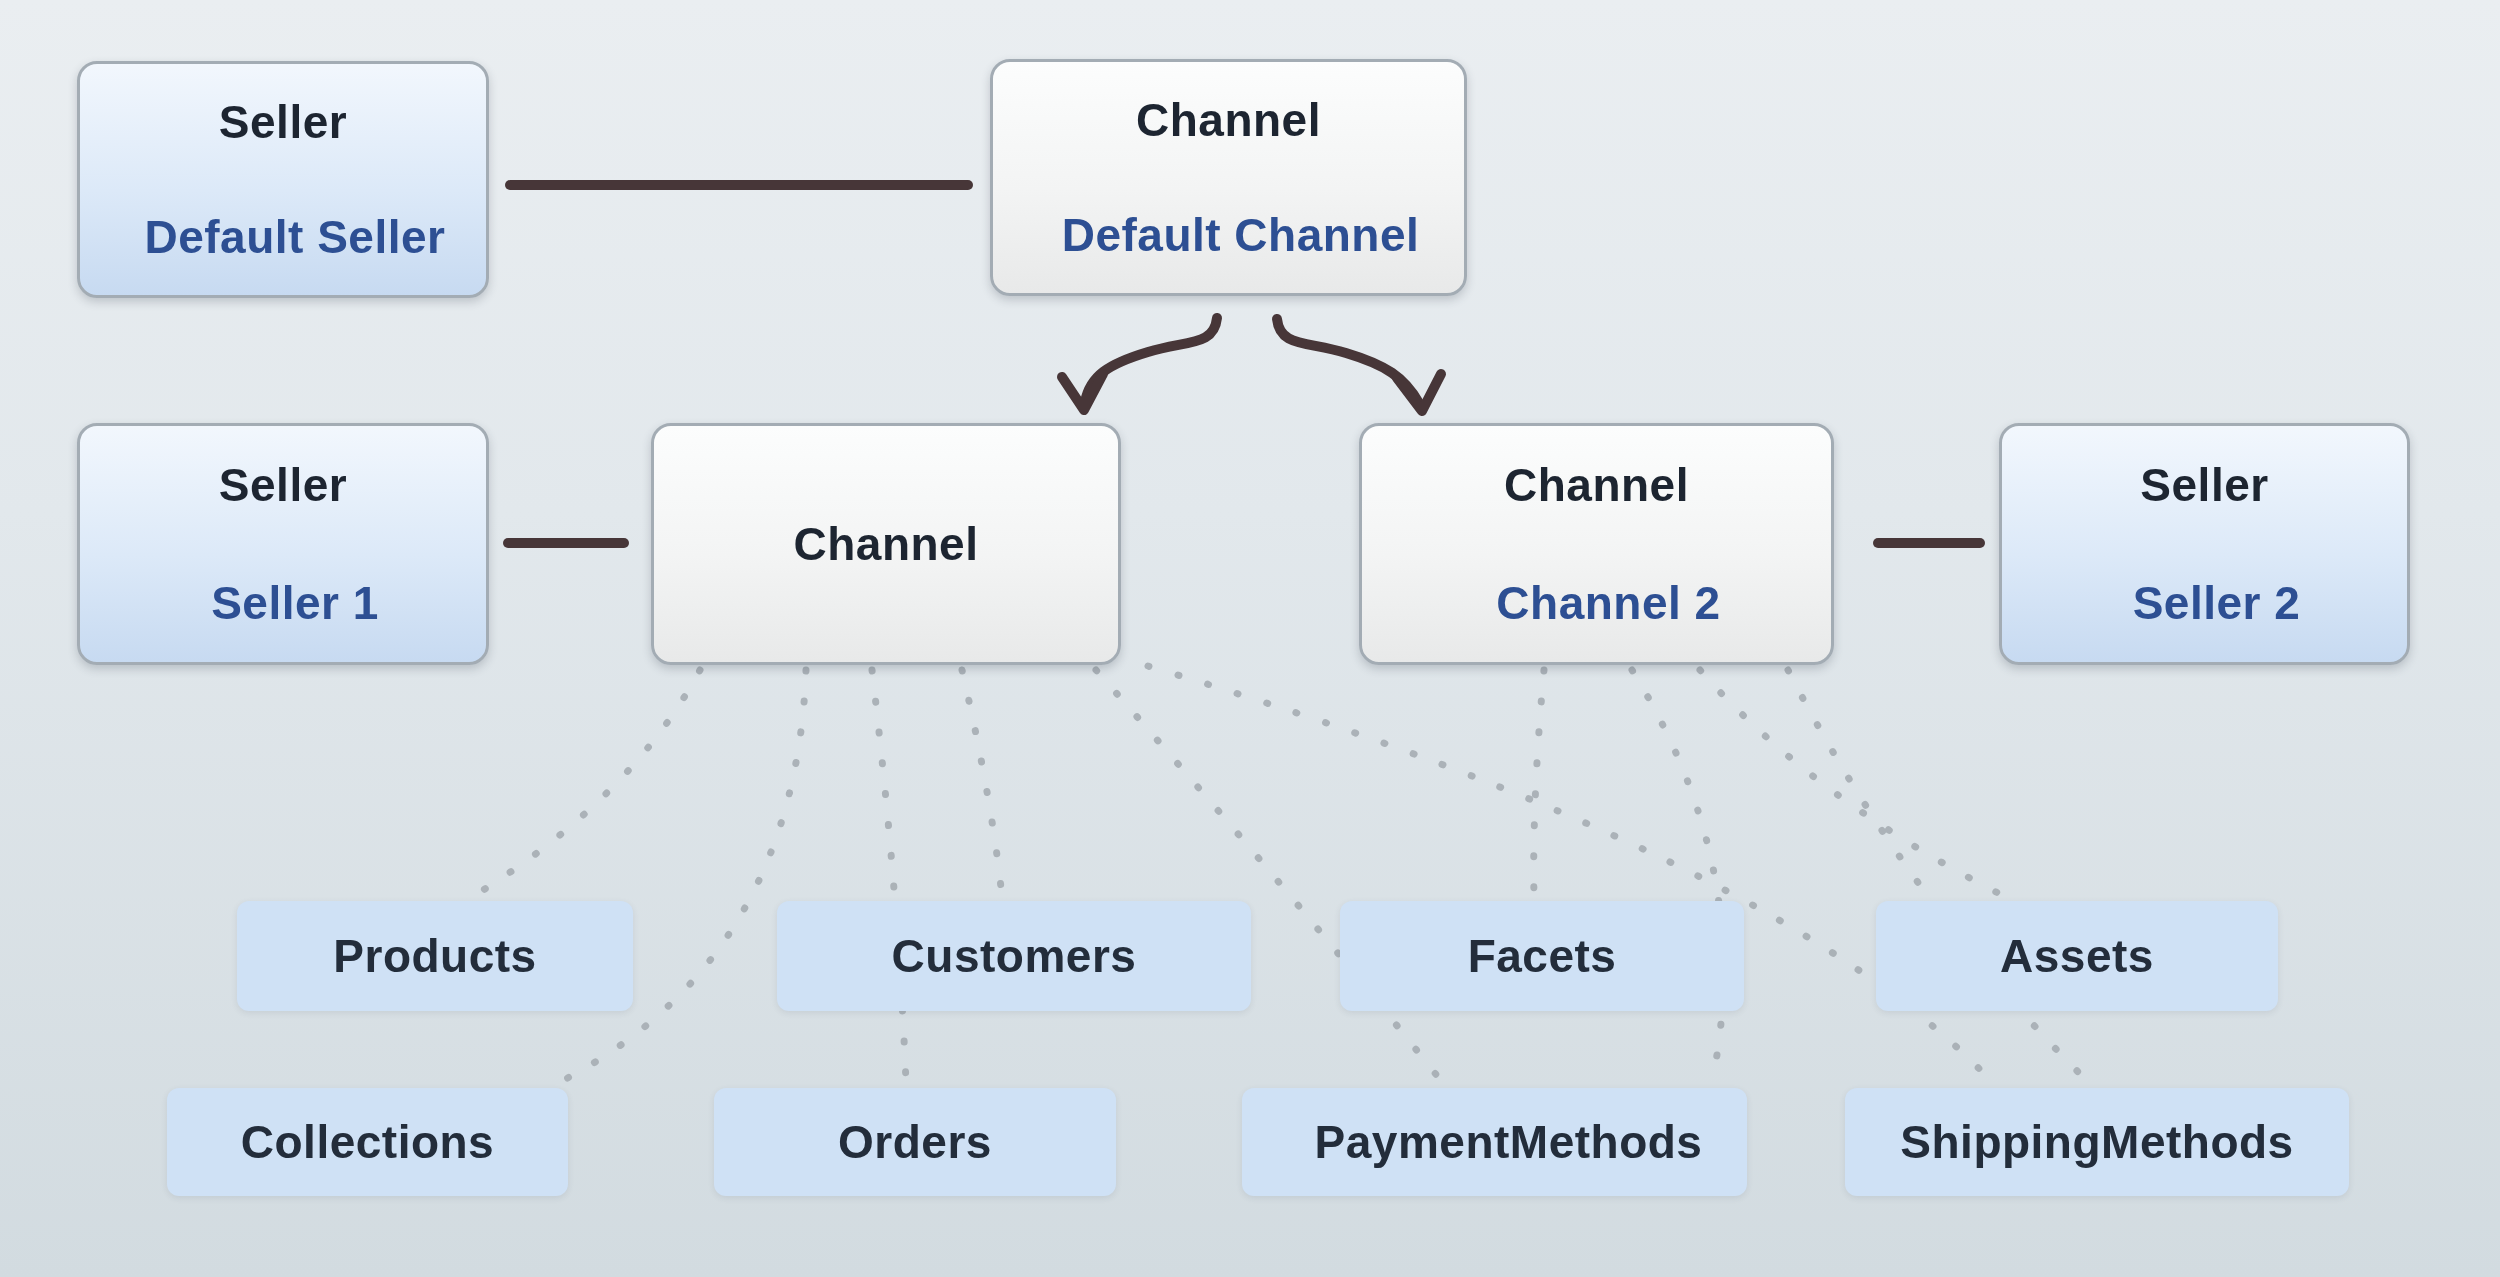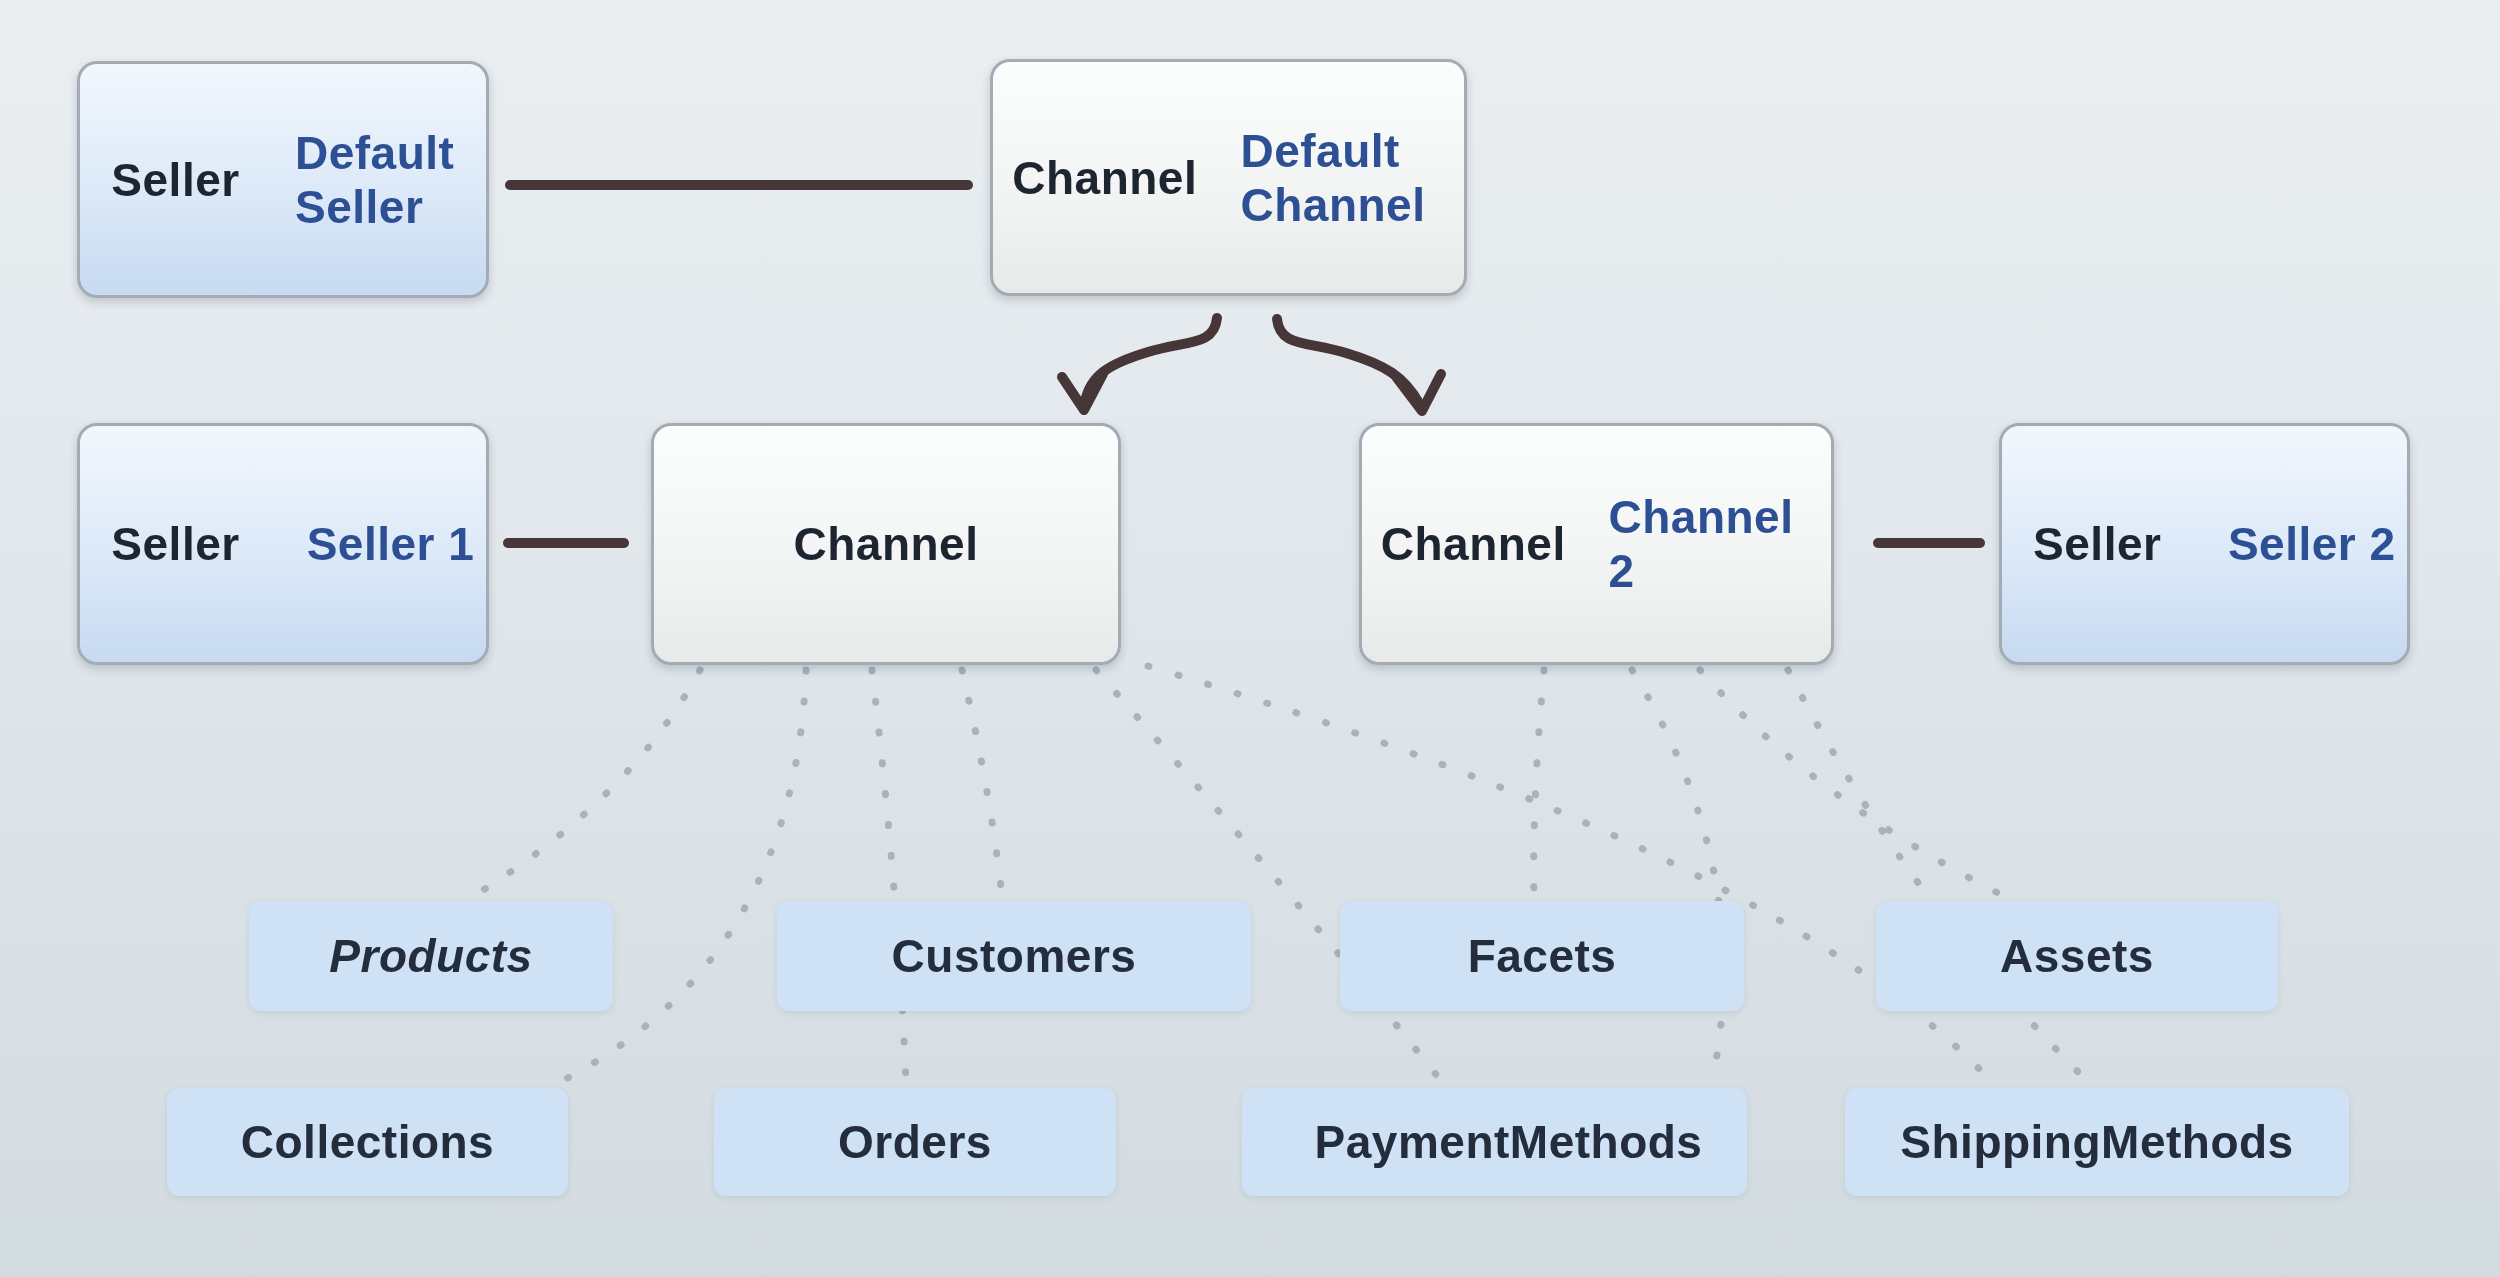--- a/index.html
+++ b/index.html
@@ -20,21 +20,21 @@
     z-index: 1;
   }
 
   .node {
     position: absolute;
     z-index: 2;
     border: 3px solid #a3acb4;
     border-radius: 20px;
     box-shadow: 0 4px 10px rgba(50, 60, 75, 0.22);
     display: flex;
-    flex-direction: row;
+    flex-direction: column;
     box-sizing: border-box;
   }
   .node.seller  { background: linear-gradient(180deg, #f2f7fd 0%, #dce9f8 55%, #c7daf1 100%); }
   .node.channel { background: linear-gradient(180deg, #fcfdfd 0%, #f3f4f4 55%, #e8e9e9 100%); }
 
   .node .node-title,
   .node .node-subtitle {
     flex: 1;
     display: flex;
     align-items: center;
@@ -120,21 +120,21 @@
   <div class="node channel" style="left:1359px; top:423px; width:475px; height:242px;">
     <div class="node-title">Channel</div>
     <div class="node-subtitle">Channel 2</div>
   </div>
 
   <div class="node seller" style="left:1999px; top:423px; width:411px; height:242px;">
     <div class="node-title">Seller</div>
     <div class="node-subtitle">Seller 2</div>
   </div>
 
-  <div class="entity" style="left:249px; top:901px; width:364px; height:110px;font-style:italic;">
+  <div class="entity" style="left:237px; top:901px; width:396px; height:110px;">
     <span>Products</span>
   </div>
   <div class="entity" style="left:777px; top:901px; width:474px; height:110px;">
     <span>Customers</span>
   </div>
   <div class="entity" style="left:1340px; top:901px; width:404px; height:110px;">
     <span>Facets</span>
   </div>
   <div class="entity" style="left:1876px; top:901px; width:402px; height:110px;">
     <span>Assets</span>

